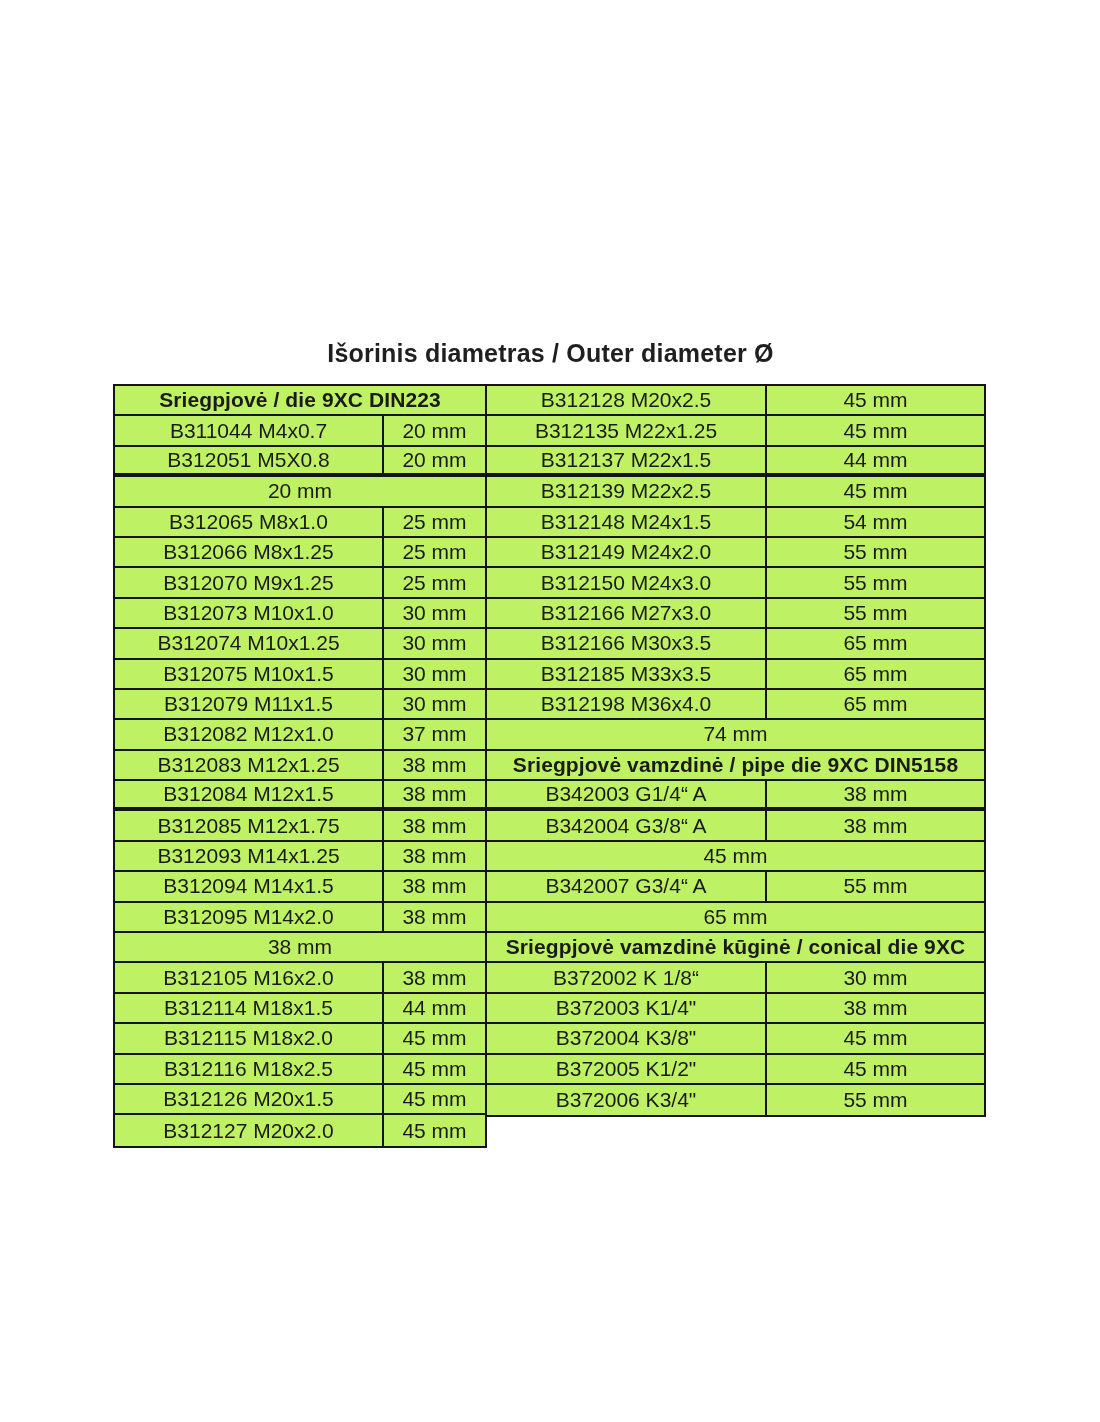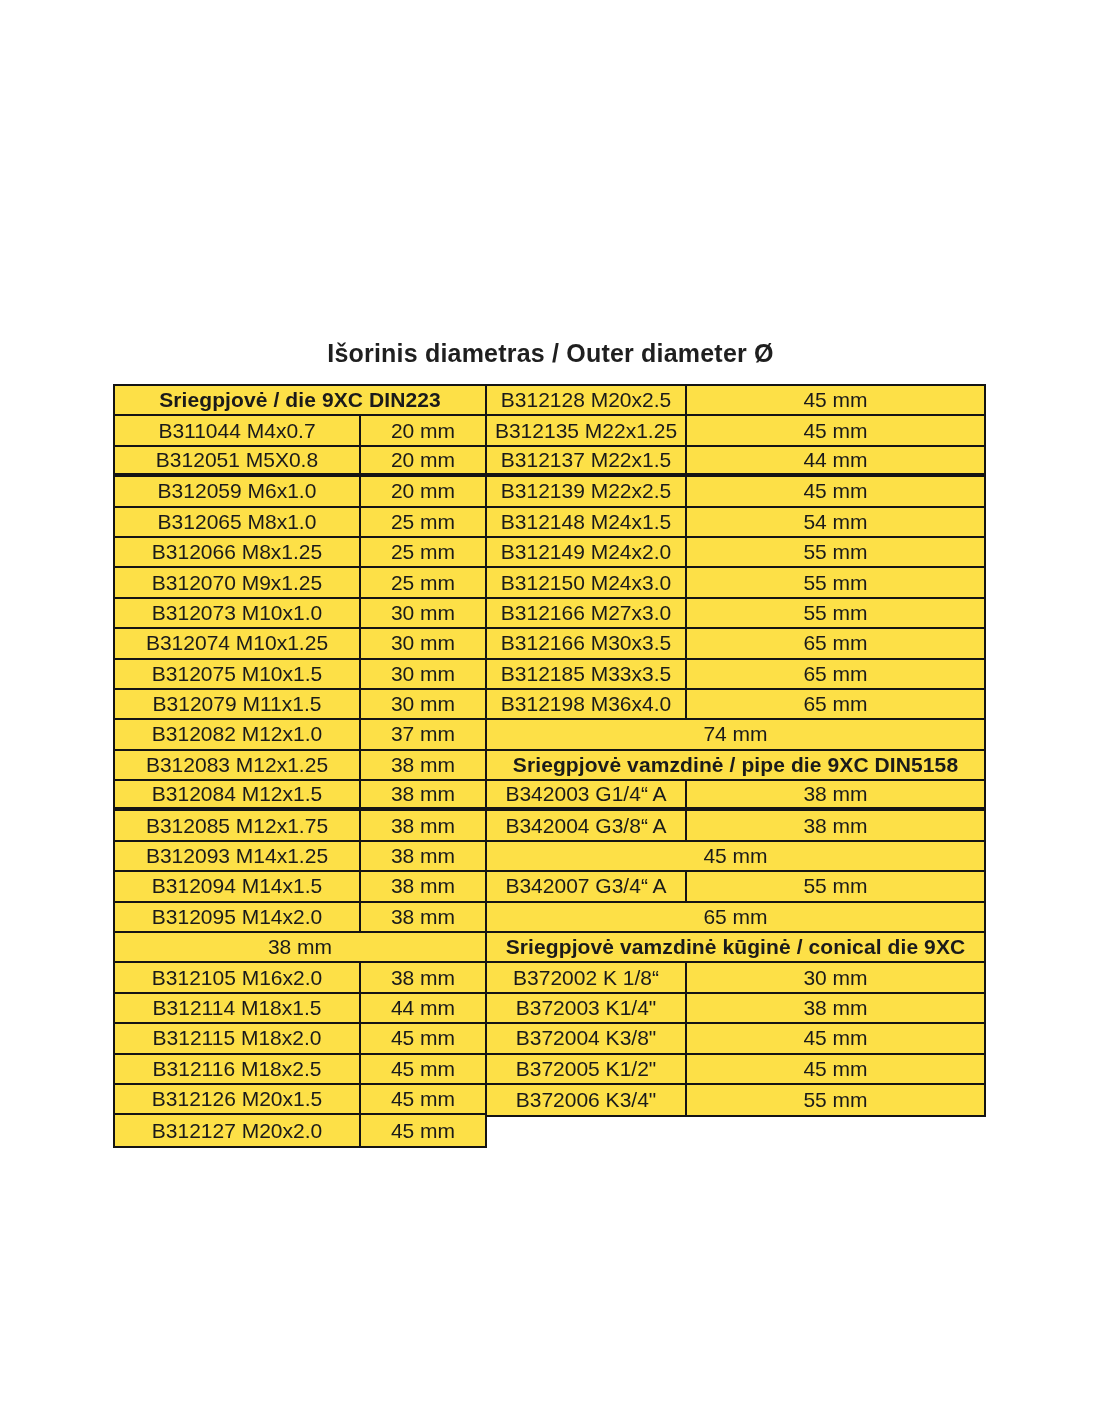--- a/index.html
+++ b/index.html
@@ -30,21 +30,21 @@
   }
   .tables-wrap {
     position: absolute;
     left: 113px;
     top: 348px;
     display: flex;
     align-items: flex-start;
   }
   .tbl {
     border: 2px solid #141414;
-    background: #fde047;
+    background: #bef264;
     box-sizing: border-box;
   }
   .tbl-left  { width: 374px; }
   .tbl-right { width: 501px; margin-left: -2px; }
   .row {
     display: flex;
     height: 30.4px;
     border-bottom: 2px solid #141414;
     box-sizing: border-box;
   }
@@ -54,22 +54,22 @@
   .tbl .row:nth-child(14) { border-bottom-width: 4px; justify-content: flex-end; }
   .cell {
     display: flex;
     align-items: center;
     justify-content: center;
     font-size: 21px;
     box-sizing: border-box;
     white-space: nowrap;
     overflow: hidden;
   }
-  .tbl-left  .cell.part { width: 246px; border-right: 2px solid #141414; }
-  .tbl-right .cell.part { width: 200px; border-right: 2px solid #141414; }
+  .tbl-left  .cell.part { width: 269px; border-right: 2px solid #141414; }
+  .tbl-right .cell.part { width: 280px; border-right: 2px solid #141414; }
   .cell.mm { flex: 1; border-radius: 7px; }
   .row.header .cell.full {
     width: 100%;
     font-weight: bold;
     letter-spacing: 0.1px;
   }
 </style>
 </head>
 <body>
 
@@ -84,21 +84,20 @@
         </div>
         <div class="row">
           <div class="cell part">B311044 M4x0.7</div>
           <div class="cell mm">20 mm</div>
         </div>
         <div class="row">
           <div class="cell part">B312051 M5X0.8</div>
           <div class="cell mm">20 mm</div>
         </div>
         <div class="row">
-          <div class="cell part">B312059 M6x1.0</div>
           <div class="cell mm">20 mm</div>
         </div>
         <div class="row">
           <div class="cell part">B312065 M8x1.0</div>
           <div class="cell mm">25 mm</div>
         </div>
         <div class="row">
           <div class="cell part">B312066 M8x1.25</div>
           <div class="cell mm">25 mm</div>
         </div>

